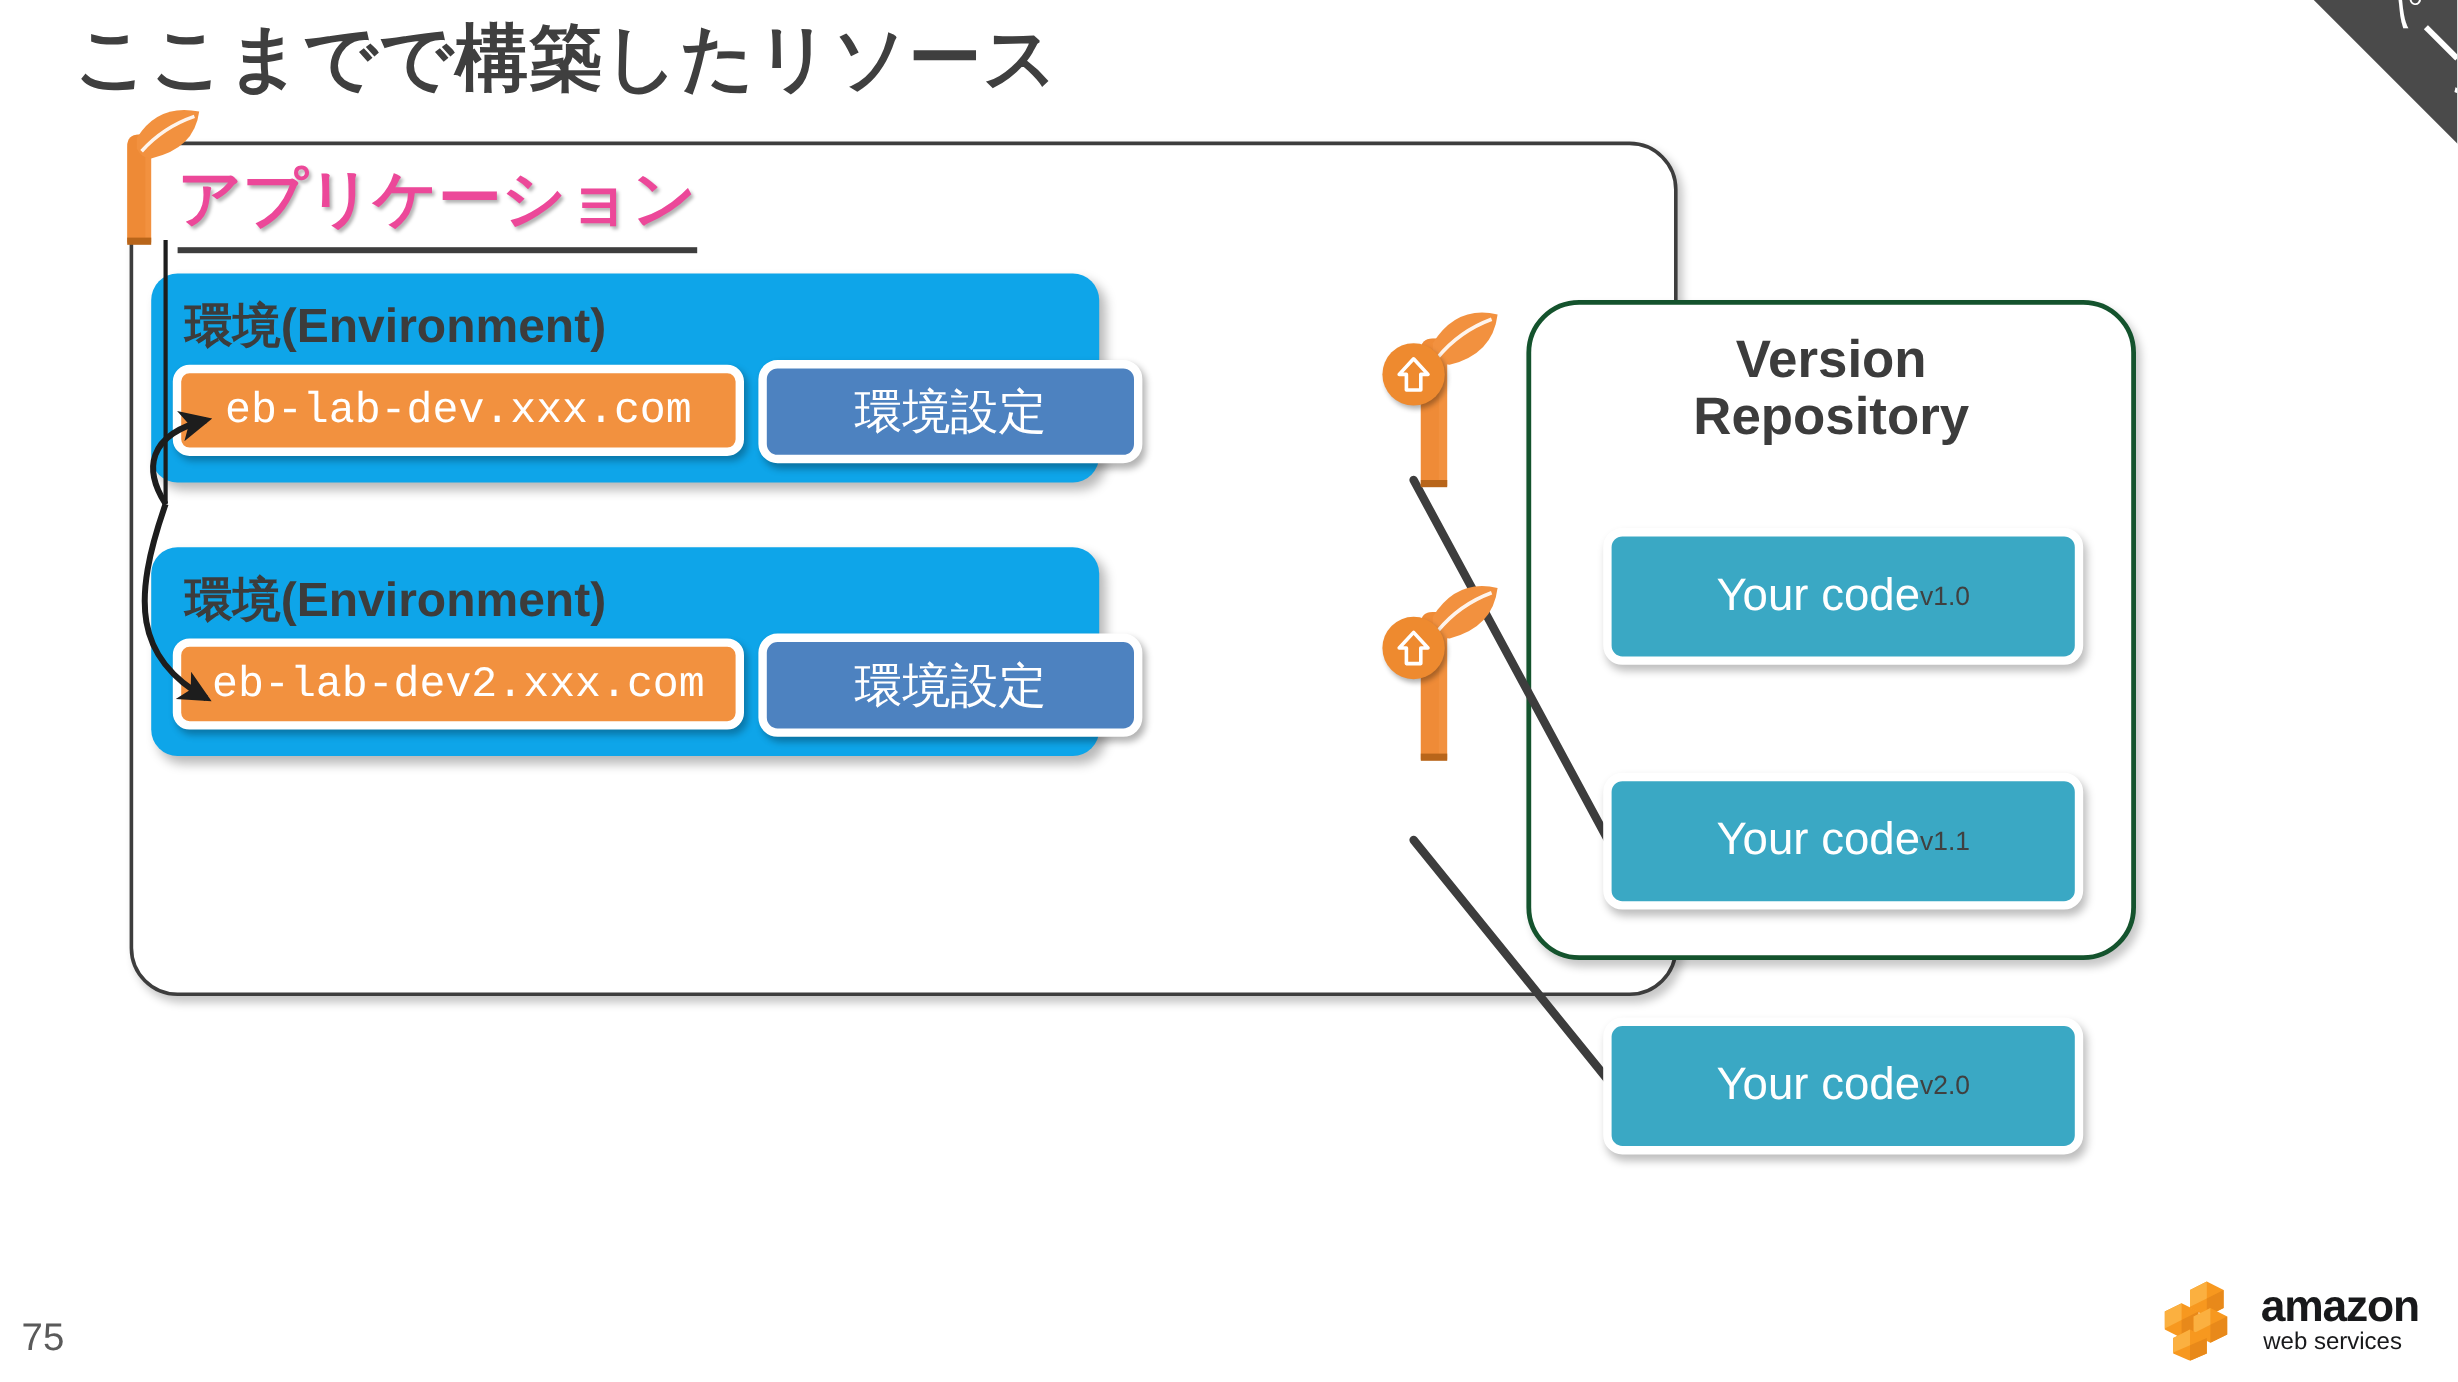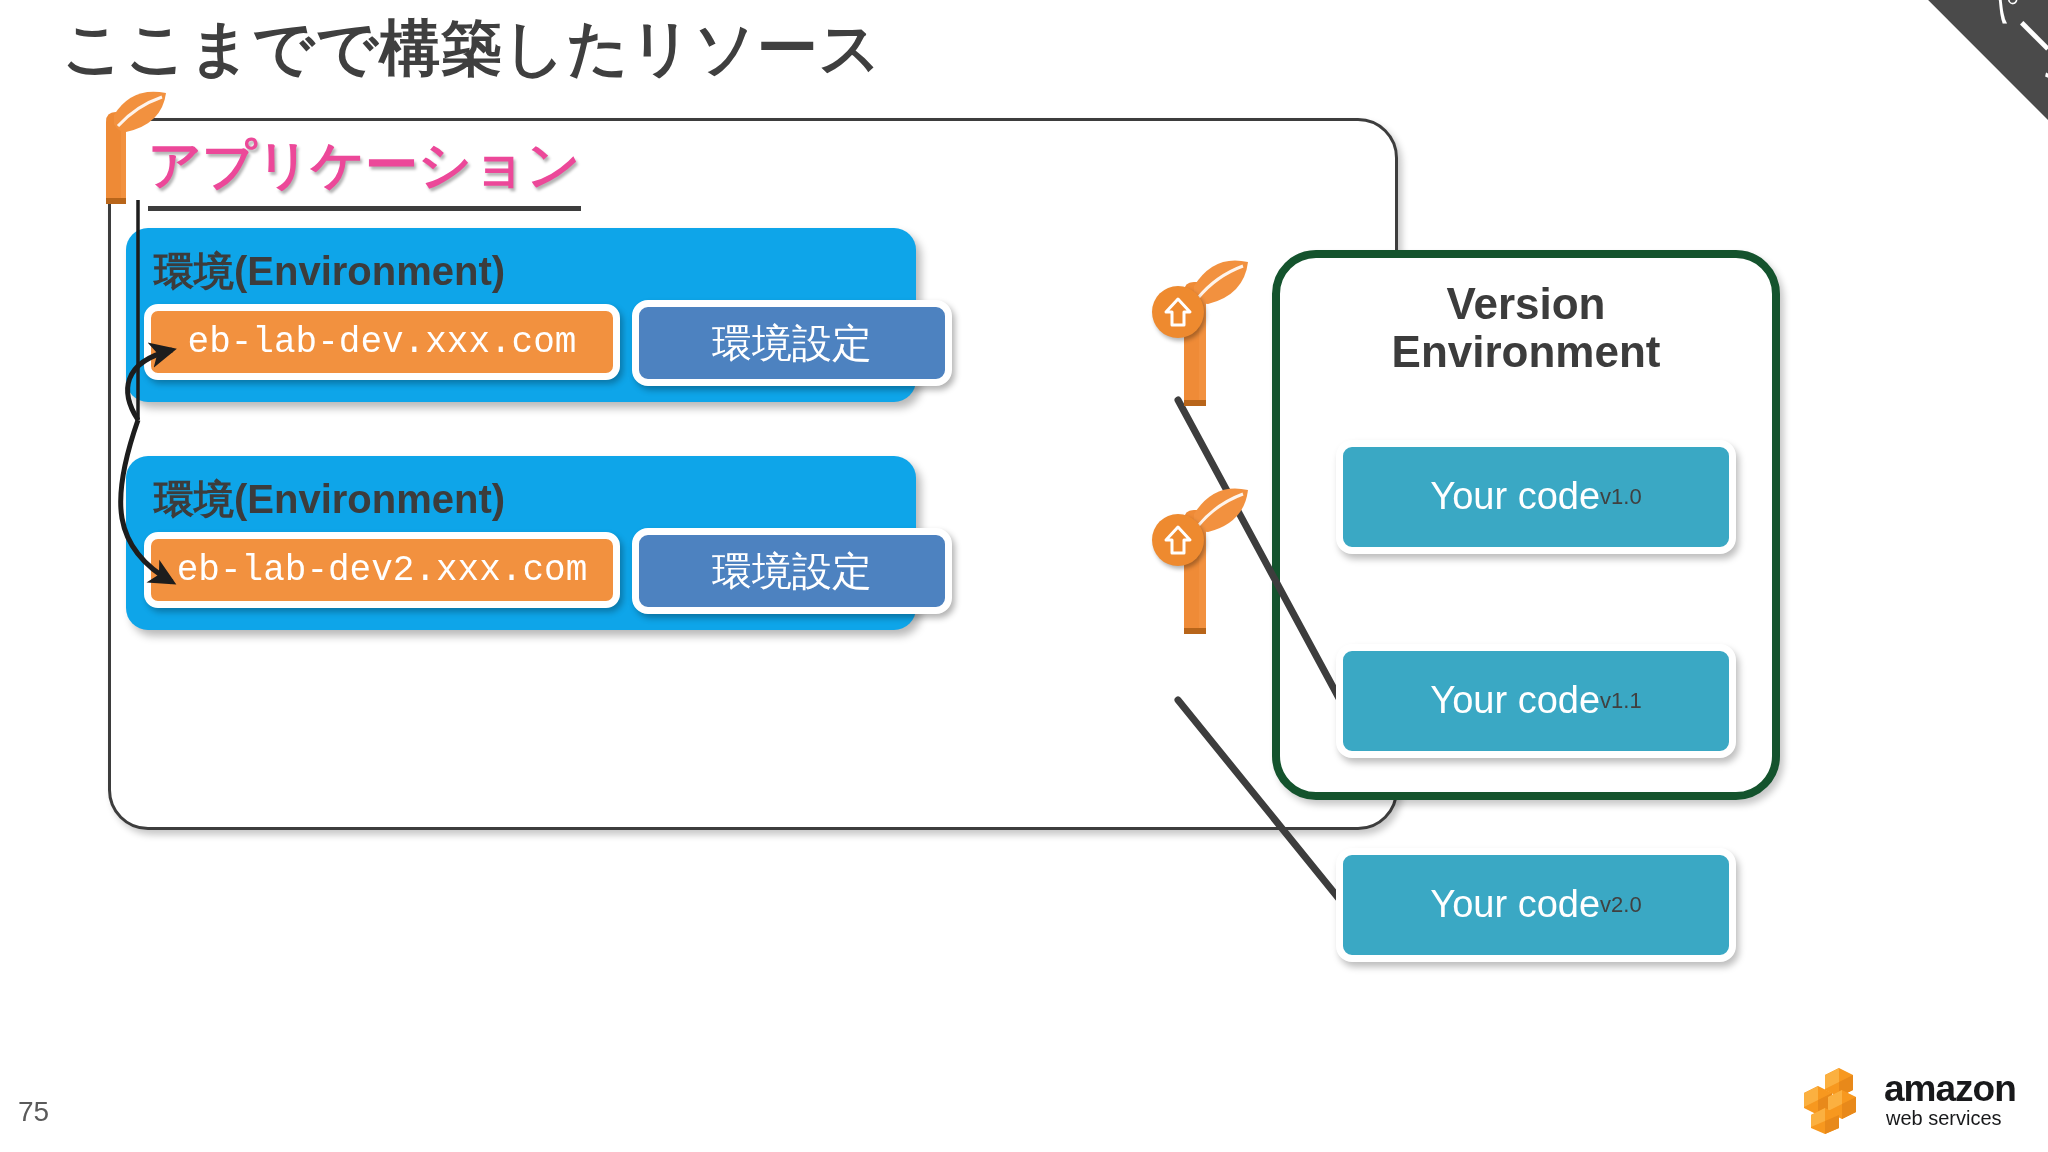--- a/index.html
+++ b/index.html
@@ -174,21 +174,21 @@
     z-index: 11;
   }
 
   
   #version-repo-card {
     position: absolute;
     left: 1272px;
     top: 250px;
     width: 508px;
     height: 550px;
-    border: 8px solid #14532d;
+    border: 4px solid #14532d;
     border-radius: 44px;
     background: #ffffff;
     box-shadow: 4px 5px 7px rgba(0,0,0,0.22);
     box-sizing: border-box;
   }
   #version-repo-title {
     position: absolute;
     left: 0;
     top: 22px;
     width: 100%;
@@ -238,21 +238,21 @@
     pointer-events: none;
   }
   #connectors { z-index: 4; }
   #connectors-top { z-index: 7; }
 
   
   #page-number {
     position: absolute;
     left: 18px;
     top: 1096px;
-    font-size: 28px;
+    font-size: 32px;
     color: #5a5a5a;
   }
   #aws-logo {
     position: absolute;
     right: 26px;
     bottom: 16px;
     width: 220px;
     height: 72px;
   }
   #aws-wordmark {
@@ -356,21 +356,21 @@
   </div>
   <div class="upload-badge" style="left:1152px; top:514px;">
     <svg width="32" height="34" viewBox="0 0 32 34">
       <path d="M16 4 L28 17 L22 17 L22 30 L10 30 L10 17 L4 17 Z" fill="none" stroke="#ffffff" stroke-width="3" stroke-linejoin="round"></path>
     </svg>
   </div>
 
   <div id="version-repo-card">
     <div id="version-repo-title">
       <div>Version</div>
-      <div>Environment</div>
+      <div>Repository</div>
     </div>
   </div>
 
   <div class="code-card" id="code-card-0">
     <div class="code-name">Your code</div>
     <div class="code-version">v1.0</div>
   </div>
   <div class="code-card" id="code-card-1">
     <div class="code-name">Your code</div>
     <div class="code-version">v1.1</div>

